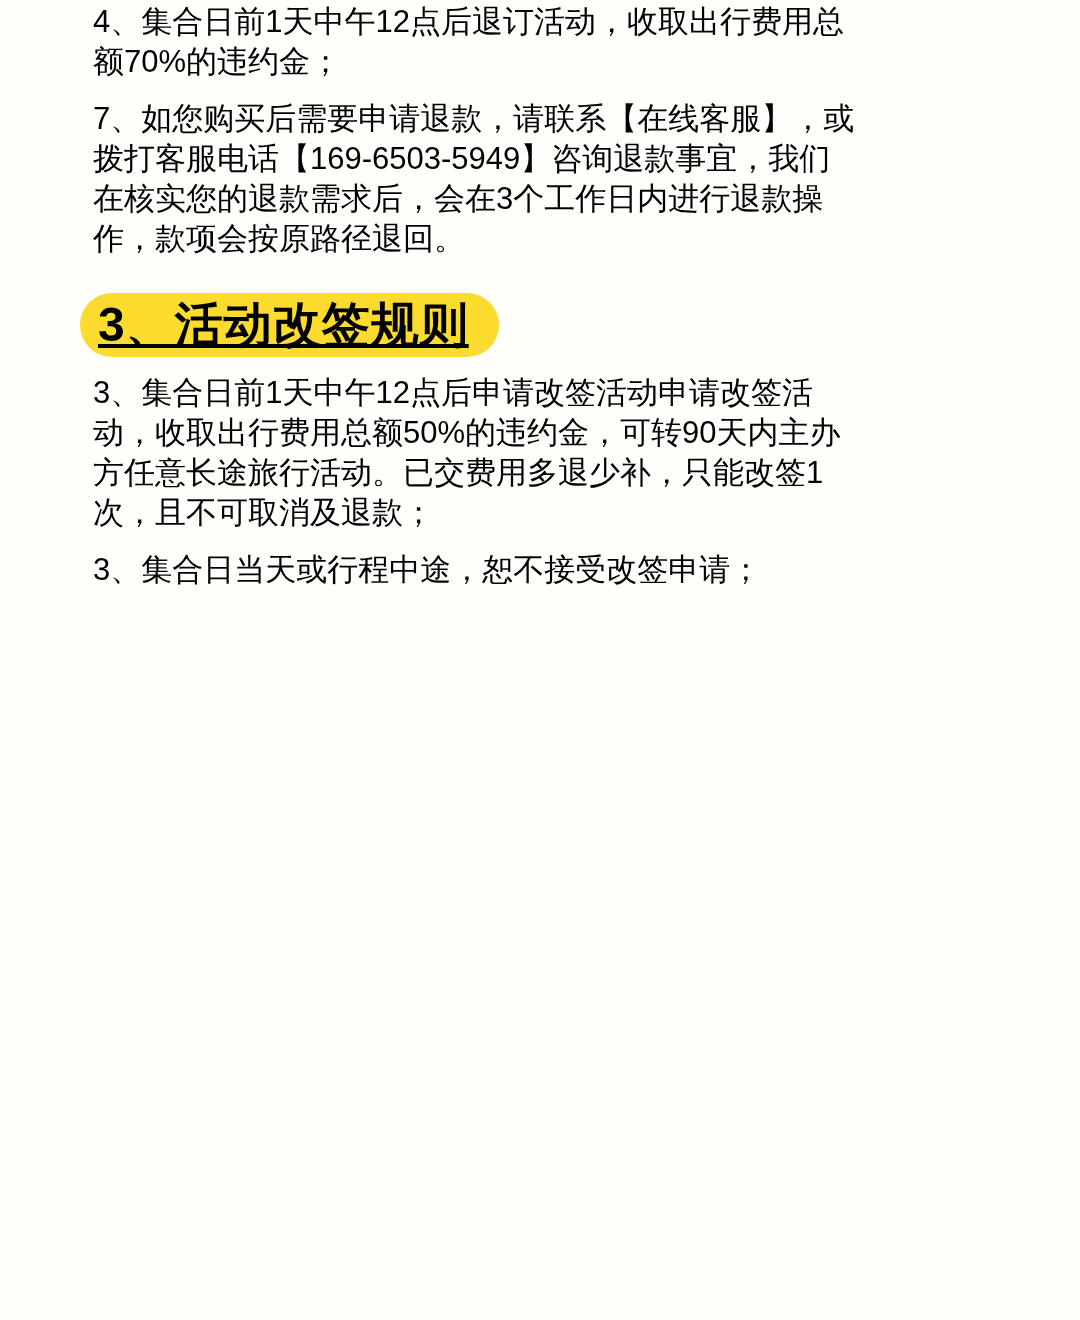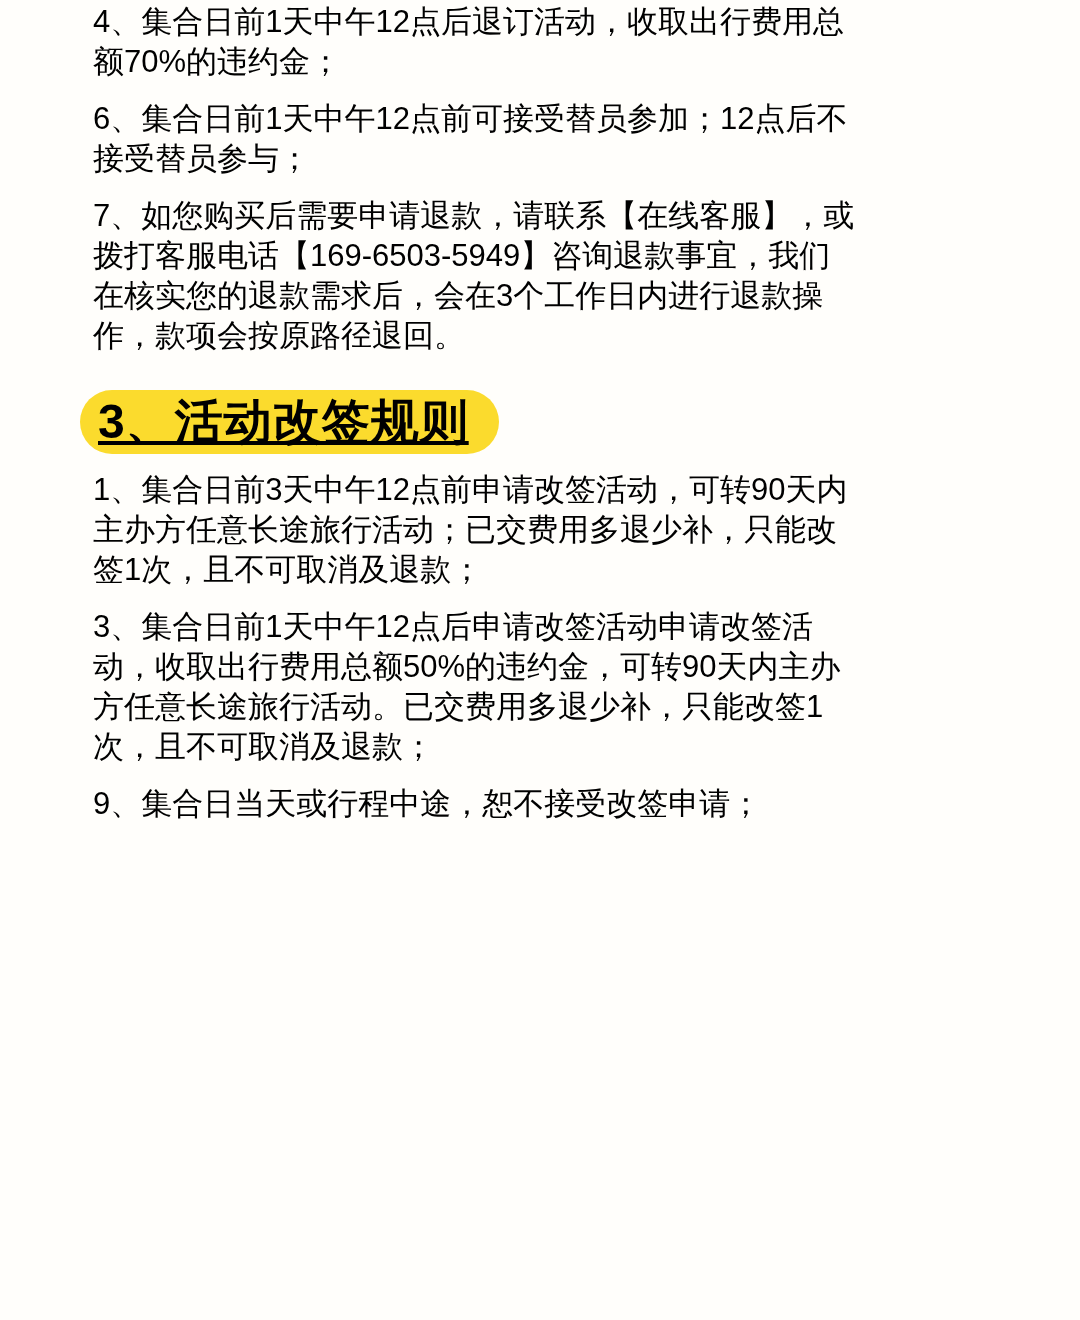--- a/index.html
+++ b/index.html
@@ -49,26 +49,24 @@
     letter-spacing:1px;
     text-decoration:underline;
   }
 </style>
 </head>
 <body>
 
 <div class="page">
 
   <p class="rule">4、集合日前1天中午12点后退订活动，收取出行费用总额70%的违约金；</p>
-  <p class="rule">6、集合日前1天中午12点前可接受替员参加；12点后不接受替员参与；</p>
   <p class="rule">7、如您购买后需要申请退款，请联系【在线客服】，或拨打客服电话【169-6503-5949】咨询退款事宜，我们在核实您的退款需求后，会在3个工作日内进行退款操作，款项会按原路径退回。</p>
 
   <div class="heading-row">
     <span class="heading-pill">
       <span class="heading-text">3、活动改签规则</span>
     </span>
   </div>
 
-  <p class="rule">1、集合日前3天中午12点前申请改签活动，可转90天内主办方任意长途旅行活动；已交费用多退少补，只能改签1次，且不可取消及退款；</p>
   <p class="rule">3、集合日前1天中午12点后申请改签活动申请改签活动，收取出行费用总额50%的违约金，可转90天内主办方任意长途旅行活动。已交费用多退少补，只能改签1次，且不可取消及退款；</p>
-  <p class="rule">9、集合日当天或行程中途，恕不接受改签申请；</p>
+  <p class="rule">3、集合日当天或行程中途，恕不接受改签申请；</p>
 
 </div>
 
 </body></html>

